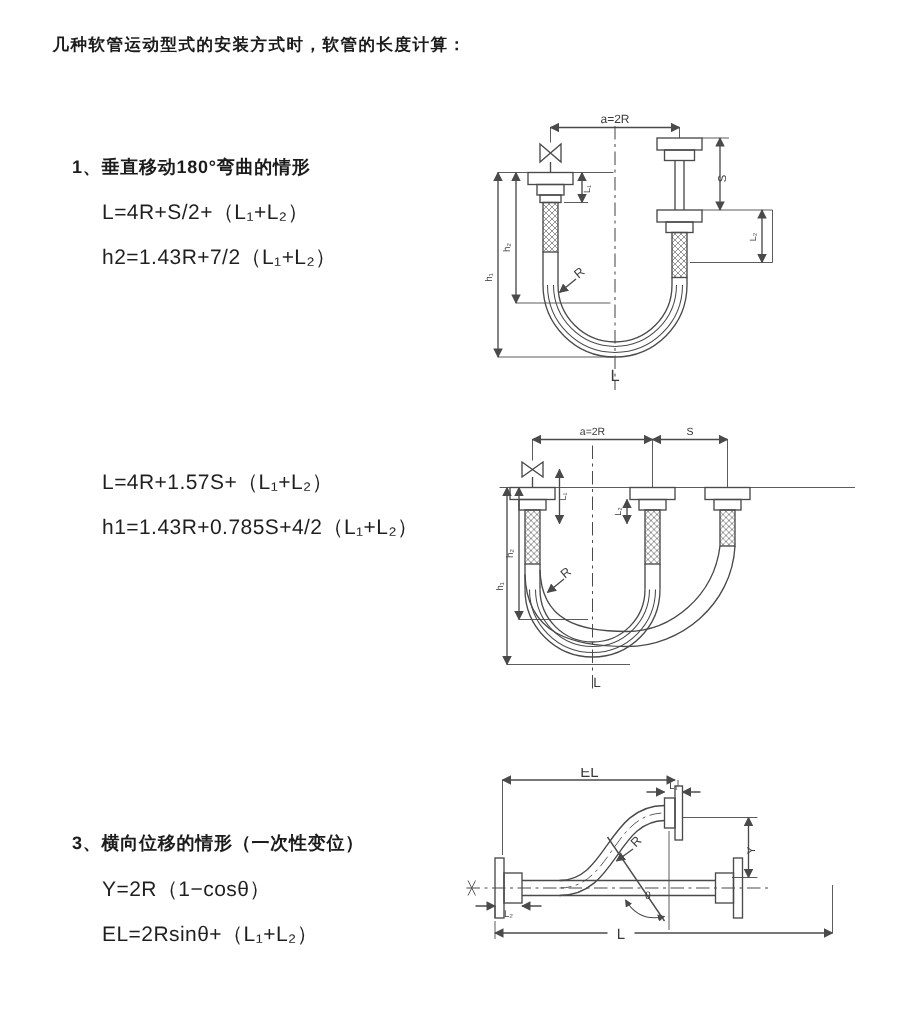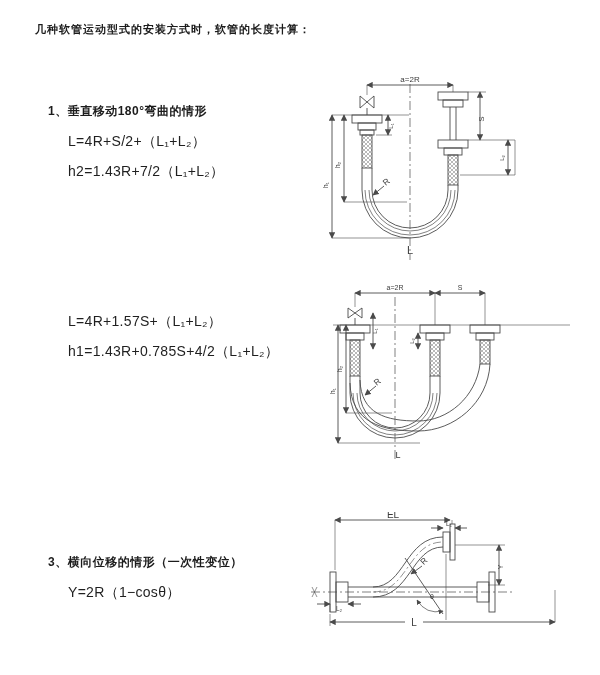--- a/index.html
+++ b/index.html
@@ -39,20 +39,21 @@
     <div class="formulas">
       <div class="formula">L=4R+1.57S+（L₁+L₂）</div>
       <div class="formula">h1=1.43R+0.785S+4/2（L₁+L₂）</div>
     </div>
   </div>
 
   <div class="sec" id="sec3">
     <div class="sec-heading">3、横向位移的情形（一次性变位）</div>
     <div class="formulas">
       <div class="formula">Y=2R（1−cosθ）</div>
+      <div class="formula">EL=2Rsinθ+（L₁+L₂）</div>
     </div>
   </div>
 
   <svg id="fig1" class="fig" width="288" height="195" viewBox="0 0 288 195">
     <defs>
       <marker id="ar1" viewBox="0 0 10 10" refX="9" refY="5" markerWidth="7" markerHeight="7" orient="auto-start-reverse">
         <path d="M0,0 L10,5 L0,10 z" fill="#4a4a4a"></path>
       </marker>
       <pattern id="br1" width="4" height="4" patternUnits="userSpaceOnUse">
         <path d="M0,4 L4,0 M0,0 L4,4" stroke="#8a8a8a" stroke-width="0.6"></path>

